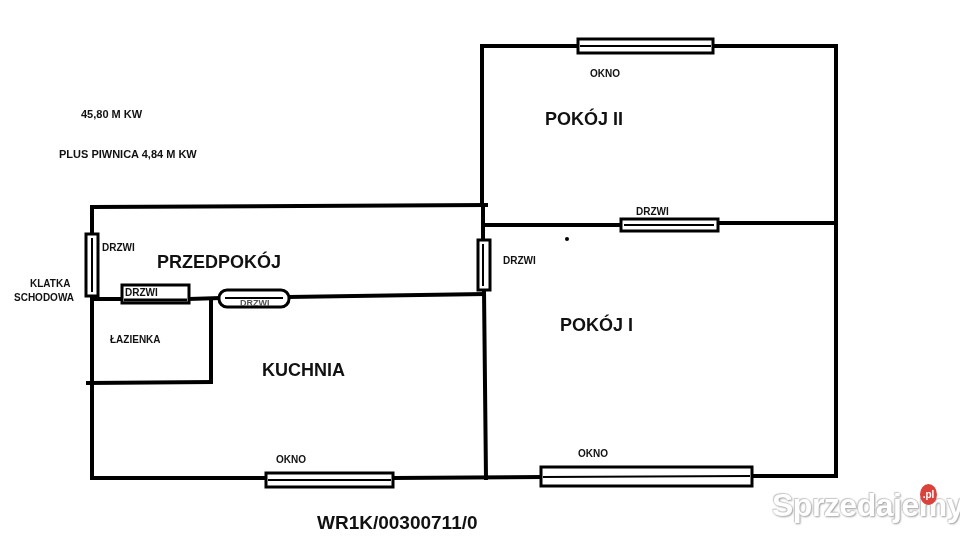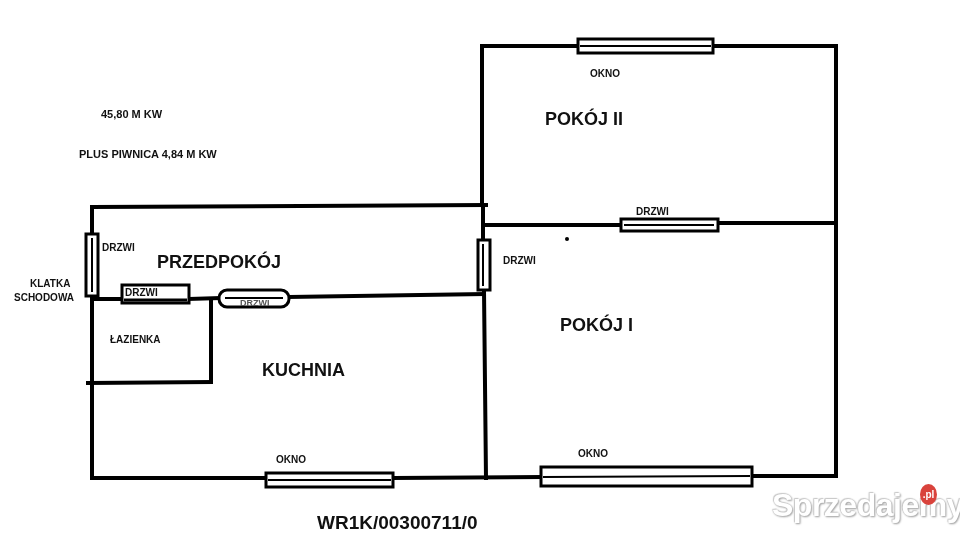--- a/index.html
+++ b/index.html
@@ -1,21 +1,21 @@
 <!DOCTYPE html>
 <html><head>
   <meta charset="utf-8">
   <style>
     html, body { margin: 0; padding: 0; background: #ffffff; }
     body { width: 960px; height: 540px; position: relative; overflow: hidden;
            font-family: "Liberation Sans", "DejaVu Sans", sans-serif; color: #111; }
     #plan { position: absolute; left: 0; top: 0; width: 960px; height: 540px; }
     .lbl { position: absolute; font-weight: bold; white-space: nowrap; color: #111; line-height: 1; }
     .s10 { font-size: 10px; }
-    .s11 { font-size: 11px; margin-left: 20px; }
+    .s11 { font-size: 11px; }
     .s14 { font-size: 18px; }
     .s18 { font-size: 19px; }
     .watermark { position: absolute; left: 772px; top: 487px; font-size: 32px; font-weight: bold;
                  color: #ffffff; letter-spacing: -0.5px;
                  text-shadow: 0 0 2px #b9b9b9, 1px 1px 2px #9d9d9d, -1px -1px 1px #d0d0d0; }
     .wm-badge { position: absolute; left: 920px; top: 484px; width: 17px; height: 21px; border-radius: 50%;
                 background: #d9433c; color: #fff; font-size: 10px; font-weight: bold;
                 text-align: center; line-height: 21px; }
   </style>
 </head>

